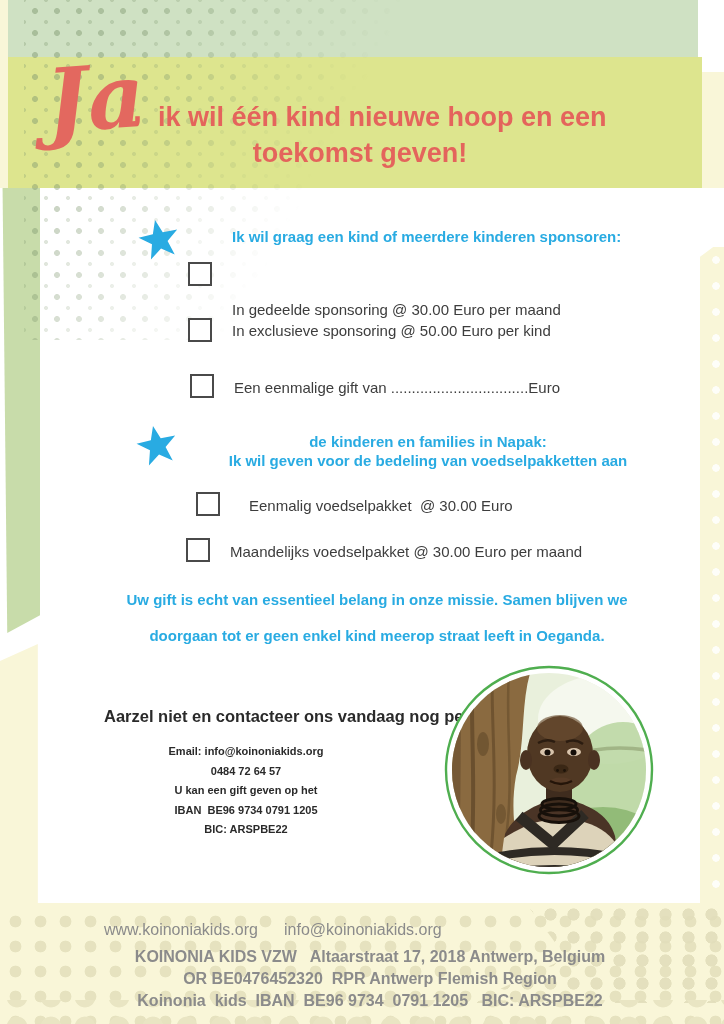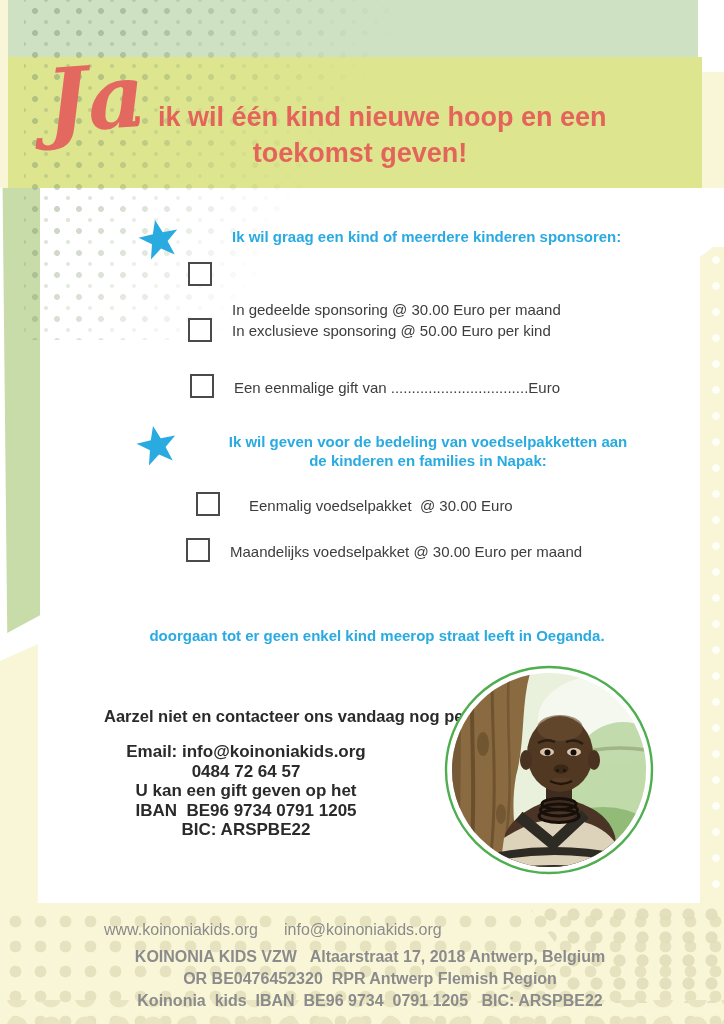--- a/index.html
+++ b/index.html
@@ -57,21 +57,21 @@
   .headline2{left:120px; top:138px; width:480px; font-size:27px; font-weight:bold; color:var(--coral); text-align:center;}
 
   
   .star{width:42px; height:42px; transform:rotate(-12deg);}
   .star svg{display:block; width:100%; height:100%;}
   .sec-heading{font-size:15px; font-weight:bold; color:var(--blue); line-height:19px;}
   .checkbox{width:24px; height:24px; background:#fff; border:2px solid #4a4a4a; box-sizing:border-box;}
   .opt-label{font-size:15px; color:var(--ink); line-height:17px;}
   .mission{font-size:15px; font-weight:bold; color:var(--blue); text-align:center;}
   .contact-intro{font-size:16.5px; font-weight:bold; color:var(--contact);}
-  .contact-lines{width:280px; text-align:center; font-size:17px; font-weight:bold; color:var(--contact); line-height:19.5px;}
+  .contact-lines{width:280px; text-align:center; font-size:11px; font-weight:bold; color:var(--contact); line-height:19.5px;}
 
   
   .footer-band{
     left:0; top:903px; width:724px; height:121px; background:var(--cream); overflow:hidden;
     background-image:radial-gradient(circle, var(--creamdot) 5.6px, transparent 6.2px);
     background-size:25px 25px; background-position:3px 6px;
   }
   .footer-diagonal{
     position:absolute; left:470px; top:0; width:254px; height:100px;
     background-image:radial-gradient(circle, #e2debb 5.8px, transparent 6.4px);
@@ -127,30 +127,31 @@
 
   <div class="abs checkbox" style="left:190px; top:374px;"></div>
   <div class="abs opt-label pre" style="left:234px; top:379px; width:420px;">Een eenmalige gift van .................................Euro</div>
 
   <div class="abs star" style="left:136px; top:424px;">
     <svg viewBox="0 0 100 100">
         <polygon fill="#29abe2" points="50,4 62,36 97,37 69,59 79,94 50,73 21,94 31,59 3,37 38,36"></polygon>
       </svg>
   </div>
   <div class="abs sec-heading" style="left:226px; top:432px; width:404px; text-align:center;">
+    <span style="display:block;">de kinderen en families in Napak:</span>
     <span style="display:block;">Ik wil geven voor de bedeling van voedselpakketten aan</span>
-    <span style="display:block;">de kinderen en families in Napak:</span>
   </div>
 
   <div class="abs checkbox" style="left:196px; top:492px;"></div>
   <div class="abs opt-label pre" style="left:236px; top:497px; width:420px;margin-left:13px;">Eenmalig voedselpakket  @ 30.00 Euro</div>
 
   <div class="abs checkbox" style="left:186px; top:538px;"></div>
   <div class="abs opt-label pre" style="left:230px; top:543px; width:440px;">Maandelijks voedselpakket @ 30.00 Euro per maand</div>
 
+  <div class="abs mission" style="left:92px; top:591px; width:570px;">Uw gift is echt van essentieel belang in onze missie. Samen blijven we</div>
   <div class="abs mission" style="left:92px; top:627px; width:570px;">doorgaan tot er geen enkel kind meerop straat leeft in Oeganda.</div>
 
   <div class="abs contact-intro" style="left:104px; top:707px;">Aarzel niet en contacteer ons vandaag nog per</div>
   <div class="abs contact-lines" style="left:106px; top:742px;">
     <div class="pre">Email: info@koinoniakids.org</div>
     <div class="pre">0484 72 64 57</div>
     <div class="pre">U kan een gift geven op het</div>
     <div class="pre">IBAN  BE96 9734 0791 1205</div>
     <div class="pre">BIC: ARSPBE22</div>
   </div>

